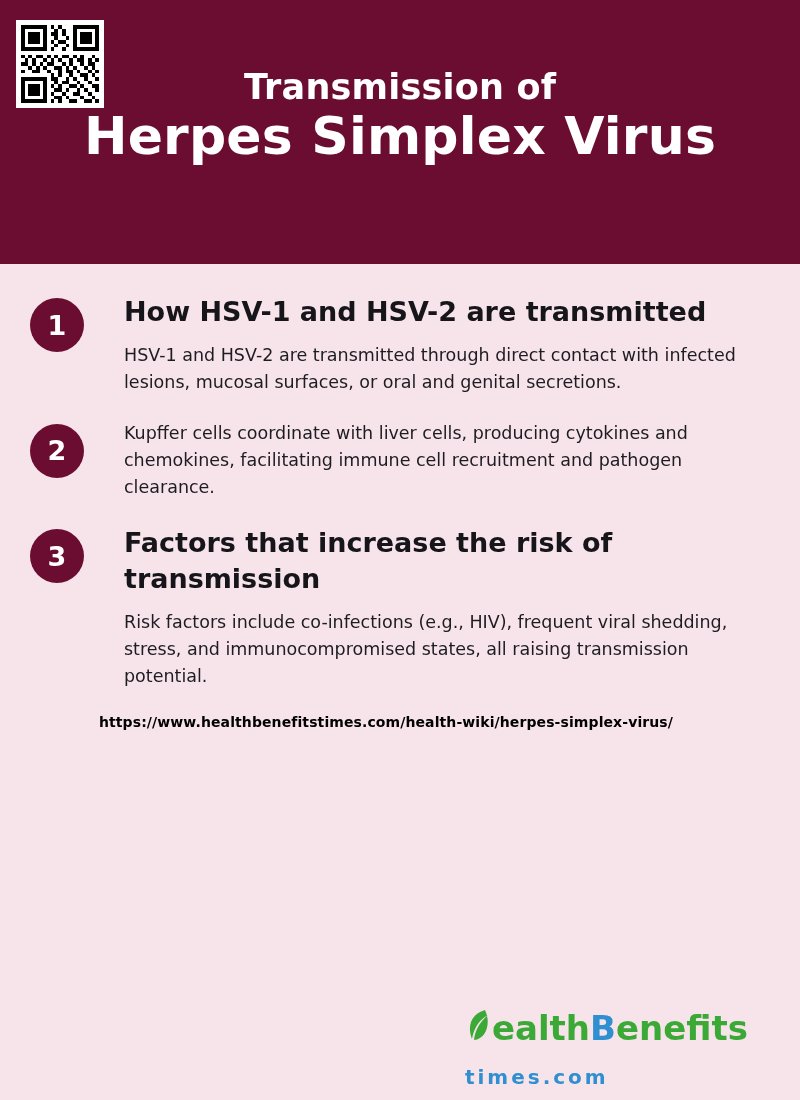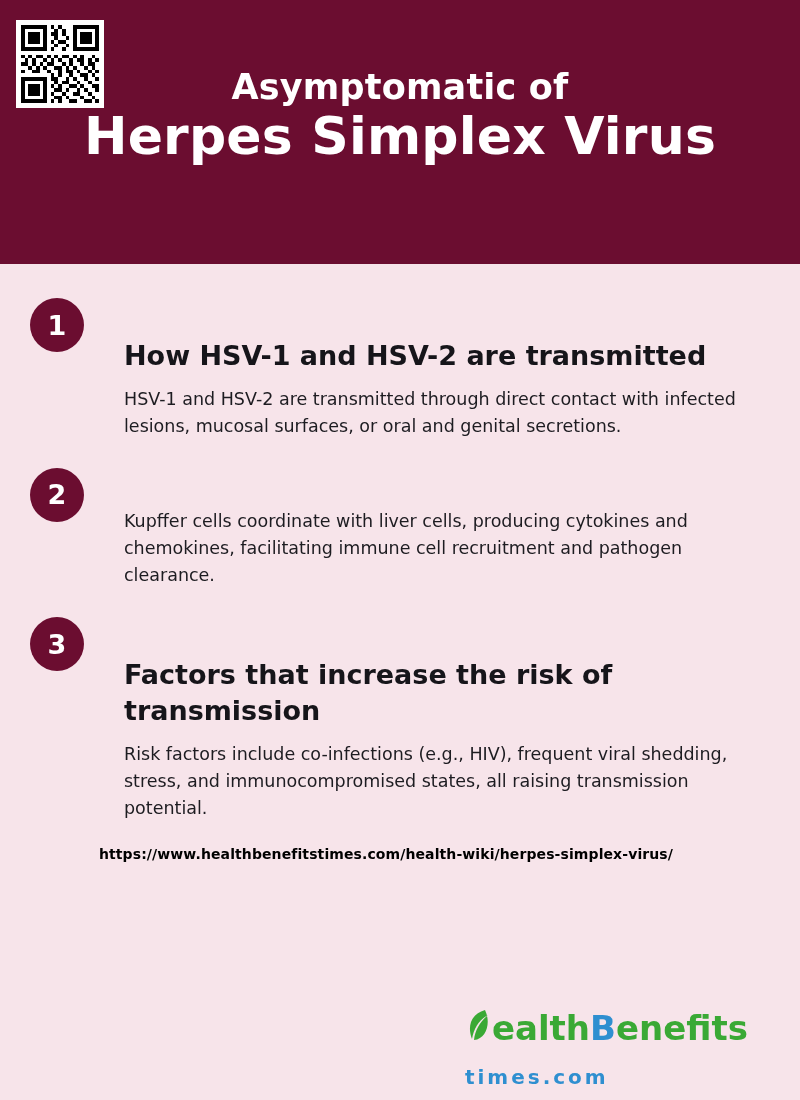--- a/index.html
+++ b/index.html
@@ -86,21 +86,20 @@
     font-weight: bold;
     display: flex;
     align-items: center;
     justify-content: center;
     margin-top: 4px;
     margin-left: 2px;
   }
   .item-body {
     margin-left: 40px;
     width: 620px;
-    margin-top: 44px;
   }
   .item-title {
     color: #16151a;
     font-size: 27px;
     font-weight: bold;
     line-height: 1.32;
     margin: 0 0 12px 0;
   }
   .item-text {
     color: #1d1c21;
@@ -264,21 +263,21 @@
           <rect x="8" y="20" width="1" height="1"></rect>
             <rect x="10" y="20" width="1" height="1"></rect>
           <rect x="13" y="20" width="2" height="1"></rect>
             <rect x="17" y="20" width="2" height="1"></rect>
           <rect x="20" y="20" width="1" height="1"></rect>
         </g>
       </svg>
     </div>
 
     <div class="header-titles">
-      <div class="title-small">Asymptomatic of</div>
+      <div class="title-small">Transmission of</div>
       <div class="title-big">Herpes Simplex Virus</div>
     </div>
   </div>
 
   <div class="content">
 
     <div class="item">
       <div class="badge">1</div>
       <div class="item-body">
         <p class="item-title">How HSV-1 and HSV-2 are transmitted</p>

